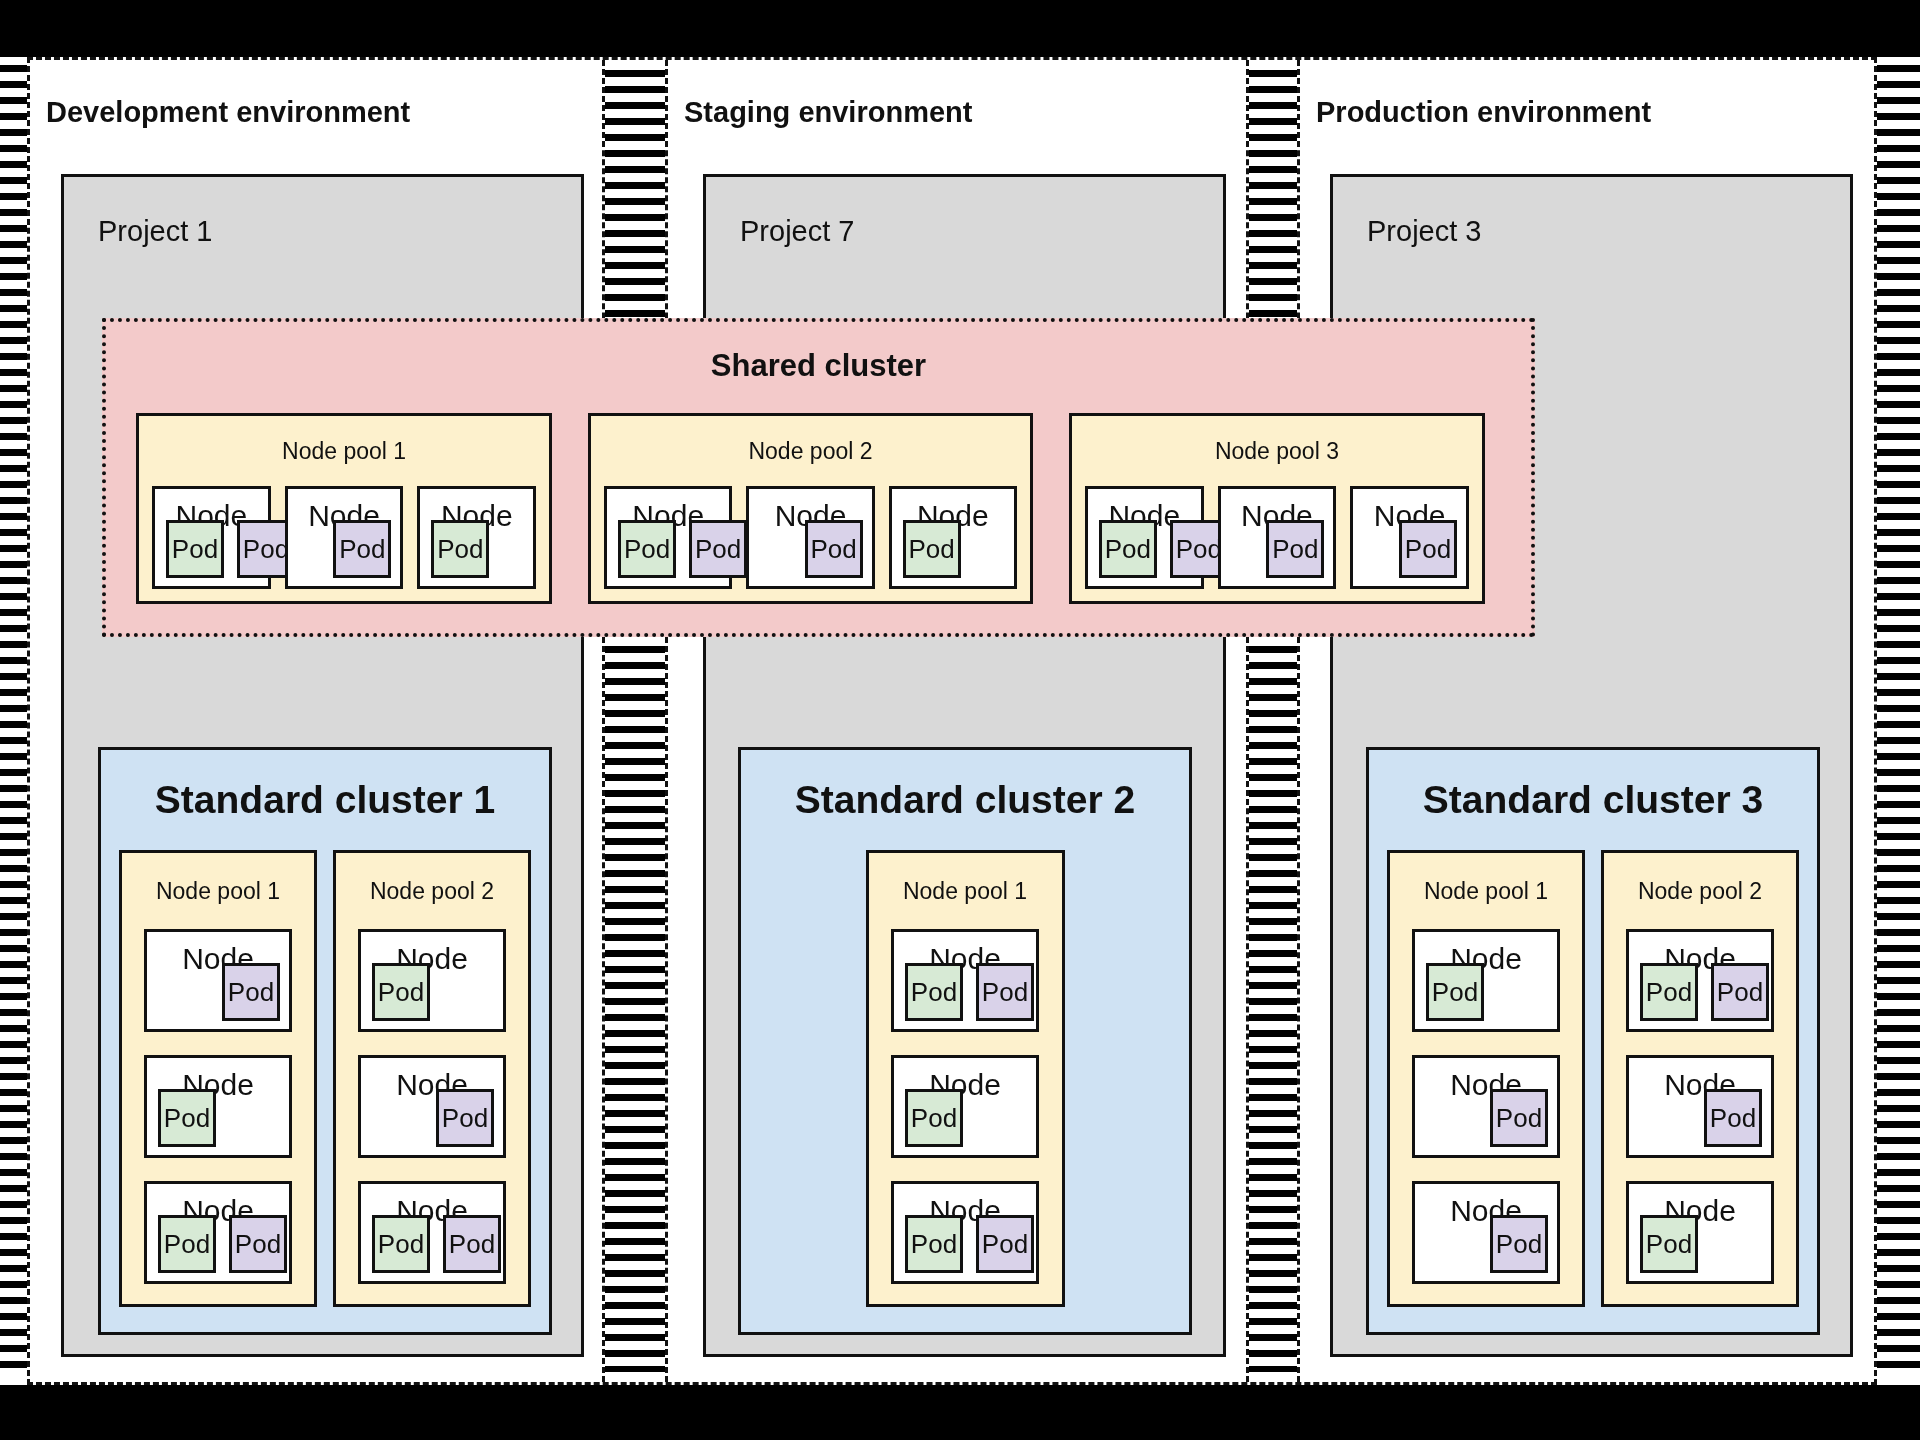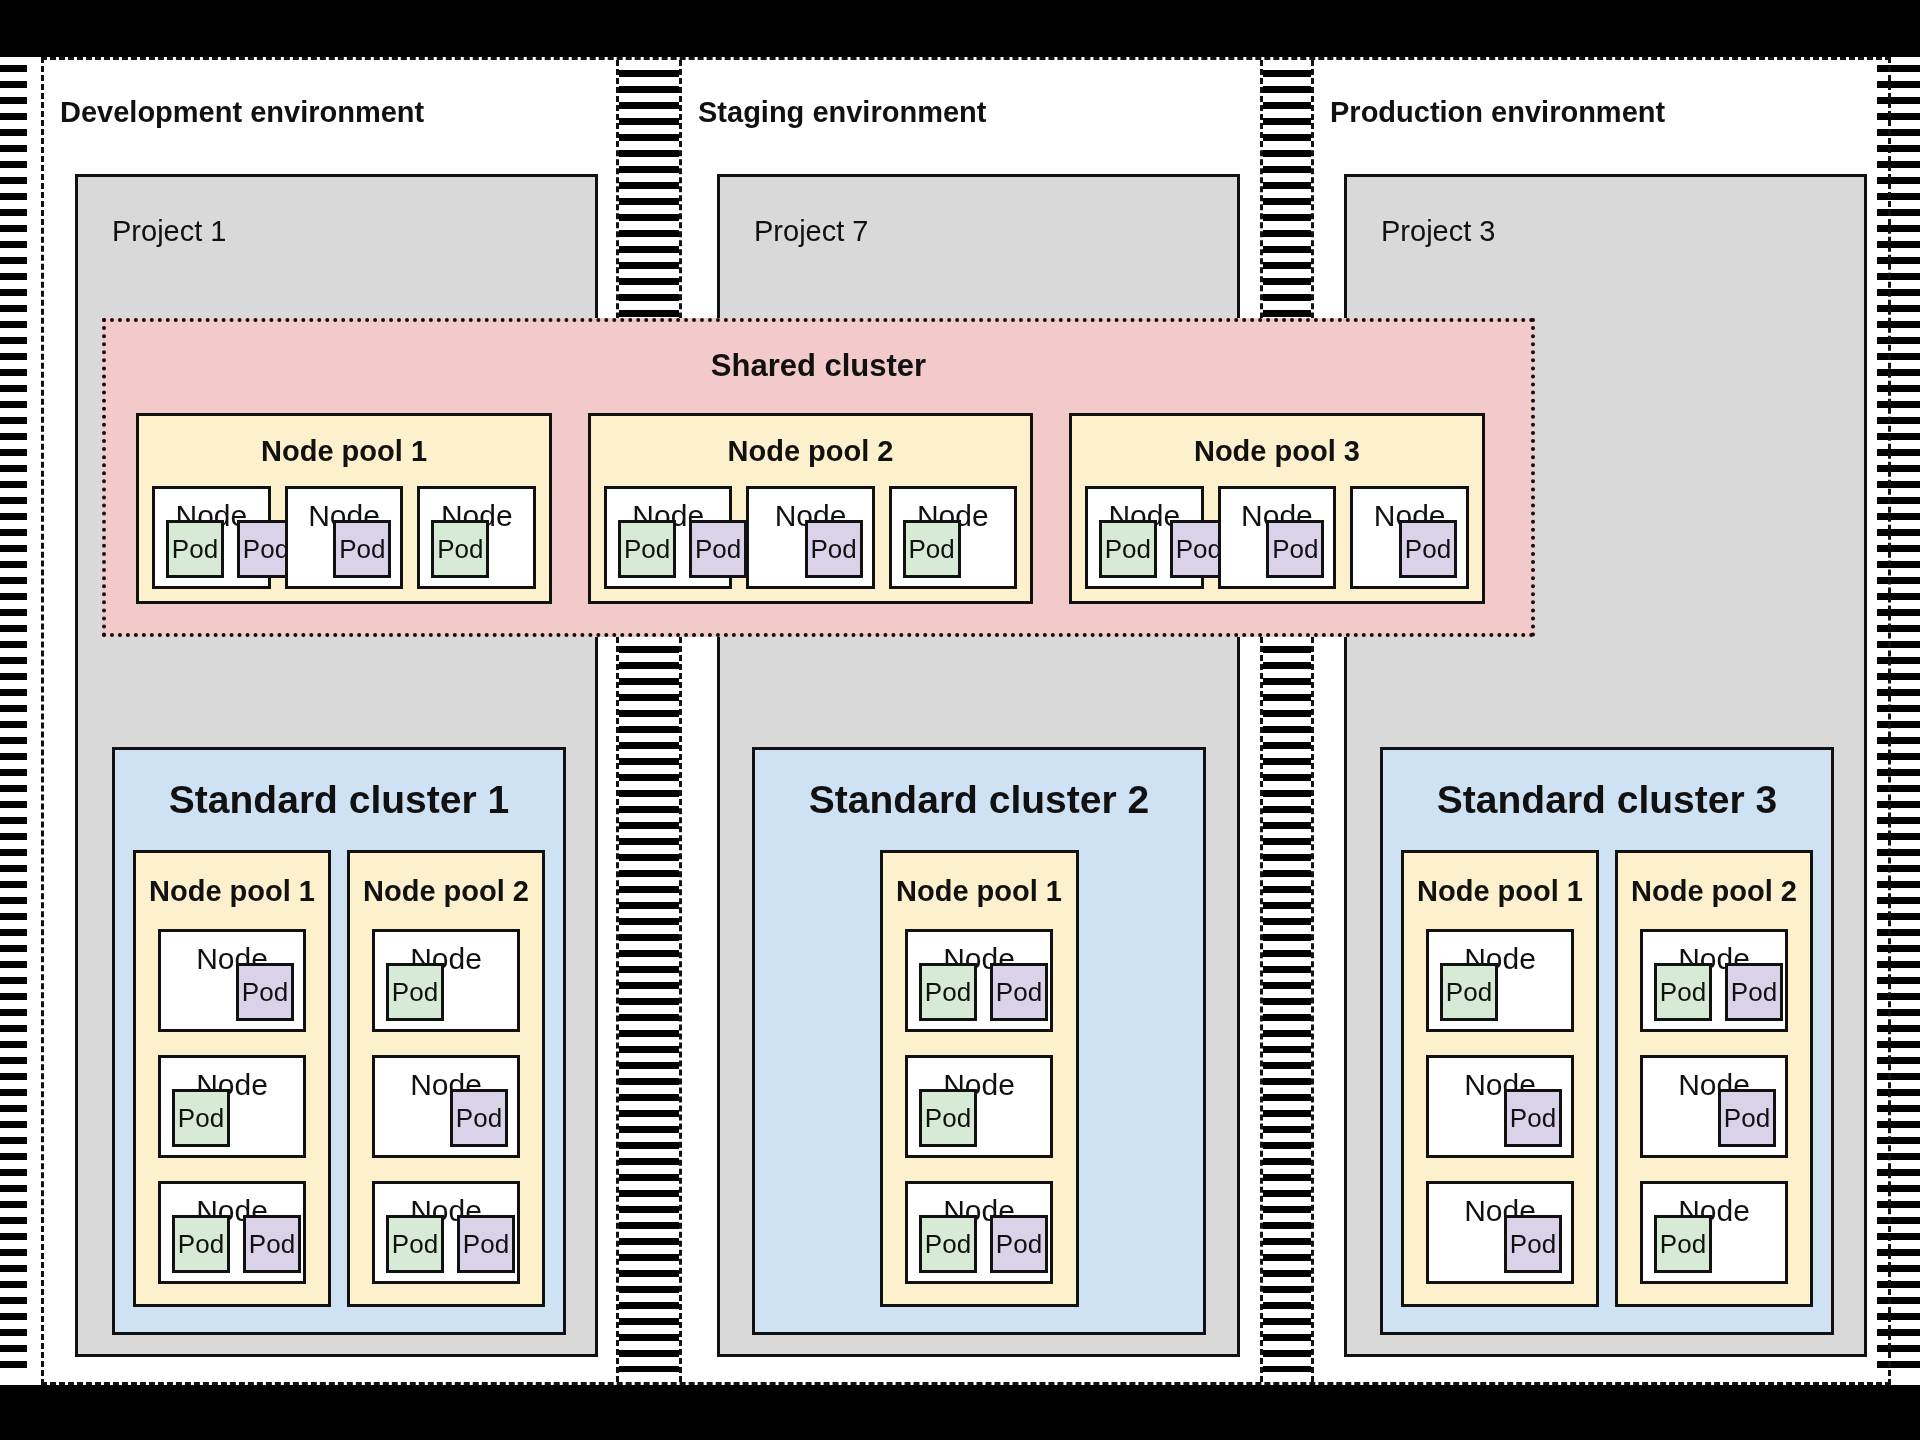--- a/index.html
+++ b/index.html
@@ -13,21 +13,21 @@
     --ink:#111;
   }
   .frame{position:absolute;left:0;top:57px;width:1920px;height:1328px;background:#fff;}
 
   
   .stripes{position:absolute;background:repeating-linear-gradient(to bottom,#000 0 7px,rgba(0,0,0,0) 7px 16px);}
   .stripes-left{left:0;top:8px;width:27px;height:1312px;}
   .stripes-right{left:1877px;top:8px;width:43px;height:1312px;}
 
   
-  .env-outline{position:absolute;left:41px;top:0;width:1850px;height:1328px;
+  .env-outline{position:absolute;left:27px;top:0;width:1850px;height:1328px;
     border:3px dashed var(--ink);box-sizing:border-box;}
 
   .env{position:absolute;top:0;height:100%;}
   .env-dev{left:0;width:572px;}
   .env-staging{left:638px;width:578px;}
   .env-prod{left:1270px;width:574px;}
   .env-title{position:absolute;top:36px;left:16px;font-size:29px;font-weight:700;white-space:nowrap;}
 
   .gap{position:absolute;top:0;height:100%;box-sizing:border-box;
     border-left:3px dashed var(--ink);border-right:3px dashed var(--ink);z-index:2;}
@@ -46,21 +46,21 @@
     background:var(--c-pink);border:4px dotted var(--ink);box-sizing:border-box;z-index:5;}
   .shared-title{text-align:center;margin-top:26px;font-size:31px;font-weight:700;}
   .shared-pools{position:absolute;left:30px;right:46px;top:91px;height:191px;display:flex;gap:36px;}
   .np-shared{flex:1;background:var(--c-yellow);border:3px solid var(--ink);box-sizing:border-box;
     display:flex;flex-direction:column;}
   .np-shared:nth-child(2){flex:1.07;}
   .np-shared .np-title{height:70px;display:flex;align-items:center;justify-content:center;}
   .np-nodes-row{display:flex;gap:14px;margin:0 13px 12px;flex:1;}
   .np-nodes-row .node{flex:1;}
 
-  .np-title{font-size:29px;font-weight:700;}
+  .np-title{font-size:23px;font-weight:400;}
 
   
   .sc{position:absolute;top:570px;width:454px;height:588px;background:var(--c-blue);
     border:3px solid var(--ink);box-sizing:border-box;z-index:3;}
   .env-dev .sc{left:34px;} .env-staging .sc{left:32px;} .env-prod .sc{left:33px;}
   .sc-title{height:100px;display:flex;align-items:center;justify-content:center;
     font-size:39px;font-weight:700;}
   .sc-pools{position:absolute;left:18px;right:18px;top:100px;bottom:25px;
     display:flex;gap:16px;justify-content:center;}
   .np-vert{width:199px;background:var(--c-yellow);border:3px solid var(--ink);box-sizing:border-box;

